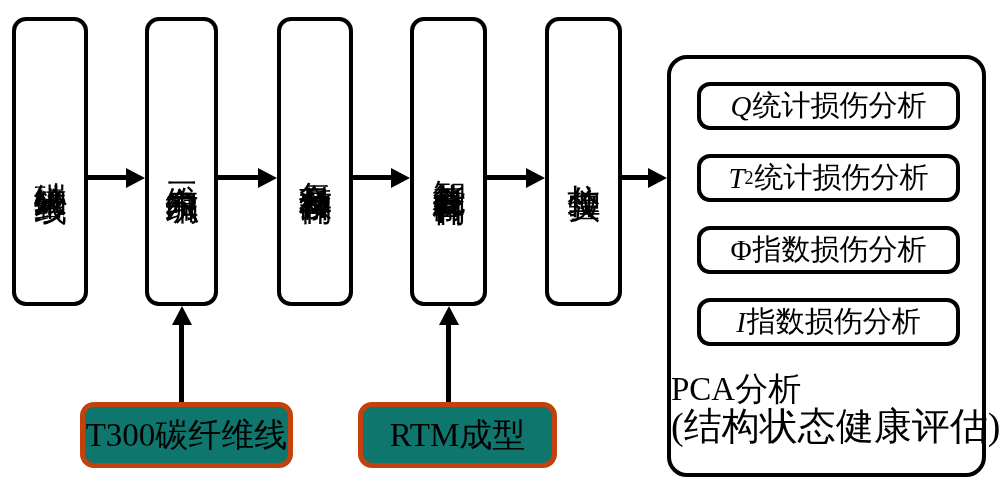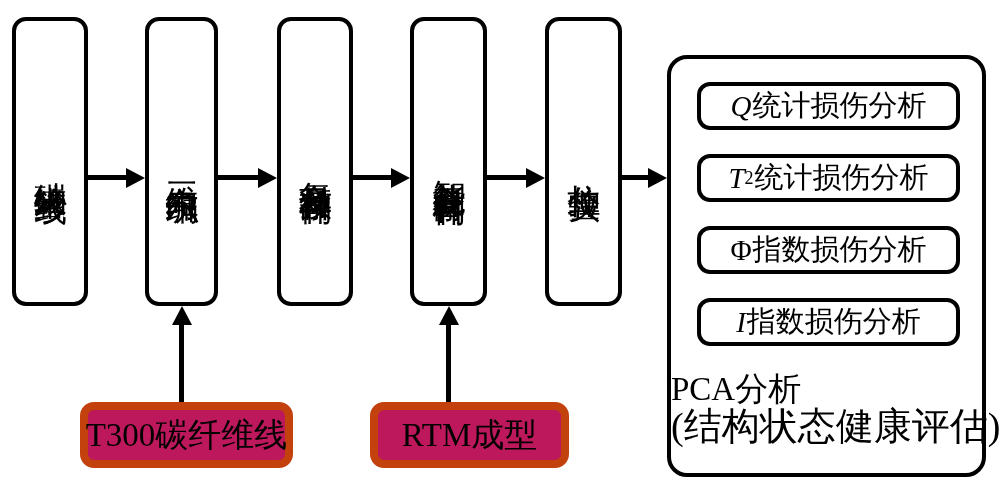--- a/index.html
+++ b/index.html
@@ -68,22 +68,22 @@
     margin-left: -10px;
     border-bottom: 19px solid #000000;
     border-left: 10px solid transparent;
     border-right: 10px solid transparent;
   }
   
   .input-box {
     position: absolute;
     top: 402px;
     height: 66px;
-    background: #be185d;
-    border: 8px solid #c2410c;
+    background: #0f766e;
+    border: 5px solid #c2410c;
     border-radius: 14px;
     box-sizing: border-box;
     display: flex;
     align-items: center;
     justify-content: center;
     font-size: 33px;
     white-space: nowrap;
   }
   
   .panel {
@@ -163,21 +163,21 @@
   <div class="h-arrow" style="left:353px;width:38px;"></div>
   <div class="h-arrow" style="left:487px;width:39px;"></div>
   <div class="h-arrow" style="left:622px;width:26px;"></div>
 
   <div class="v-arrow" style="left:179px;top:325px;height:77px;"></div>
   <div class="v-arrow" style="left:446px;top:325px;height:77px;"></div>
 
   <div class="input-box" style="left:80px;width:213px;">
     <span>T300碳纤维线</span>
   </div>
-  <div class="input-box" style="left:370px;width:199px;">
+  <div class="input-box" style="left:358px;width:199px;">
     <span>RTM成型</span>
   </div>
 
   <div class="panel">
     <div class="panel-item" style="top:23px;">
       <span class="pfx it">Q</span>
         <sup></sup>
         <span>统计损伤分析</span>
     </div>
     <div class="panel-item" style="top:95px;">

